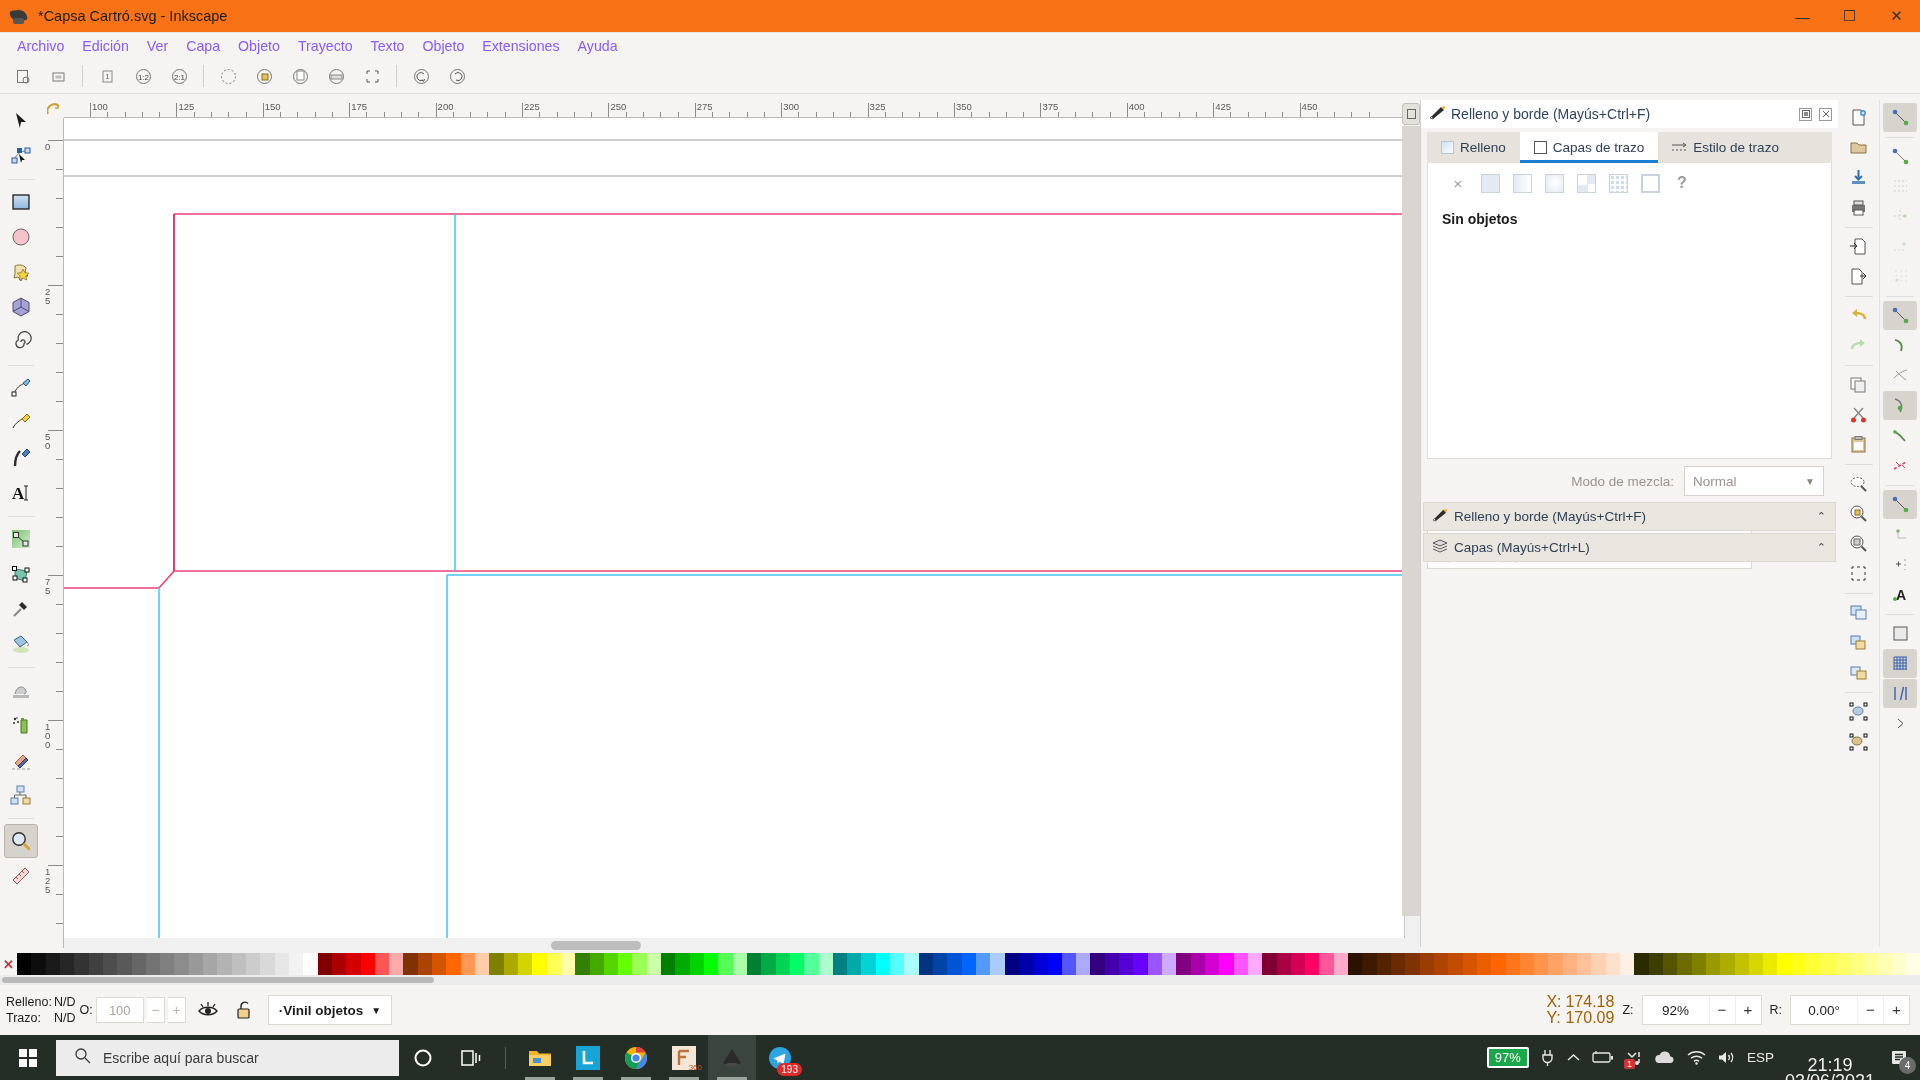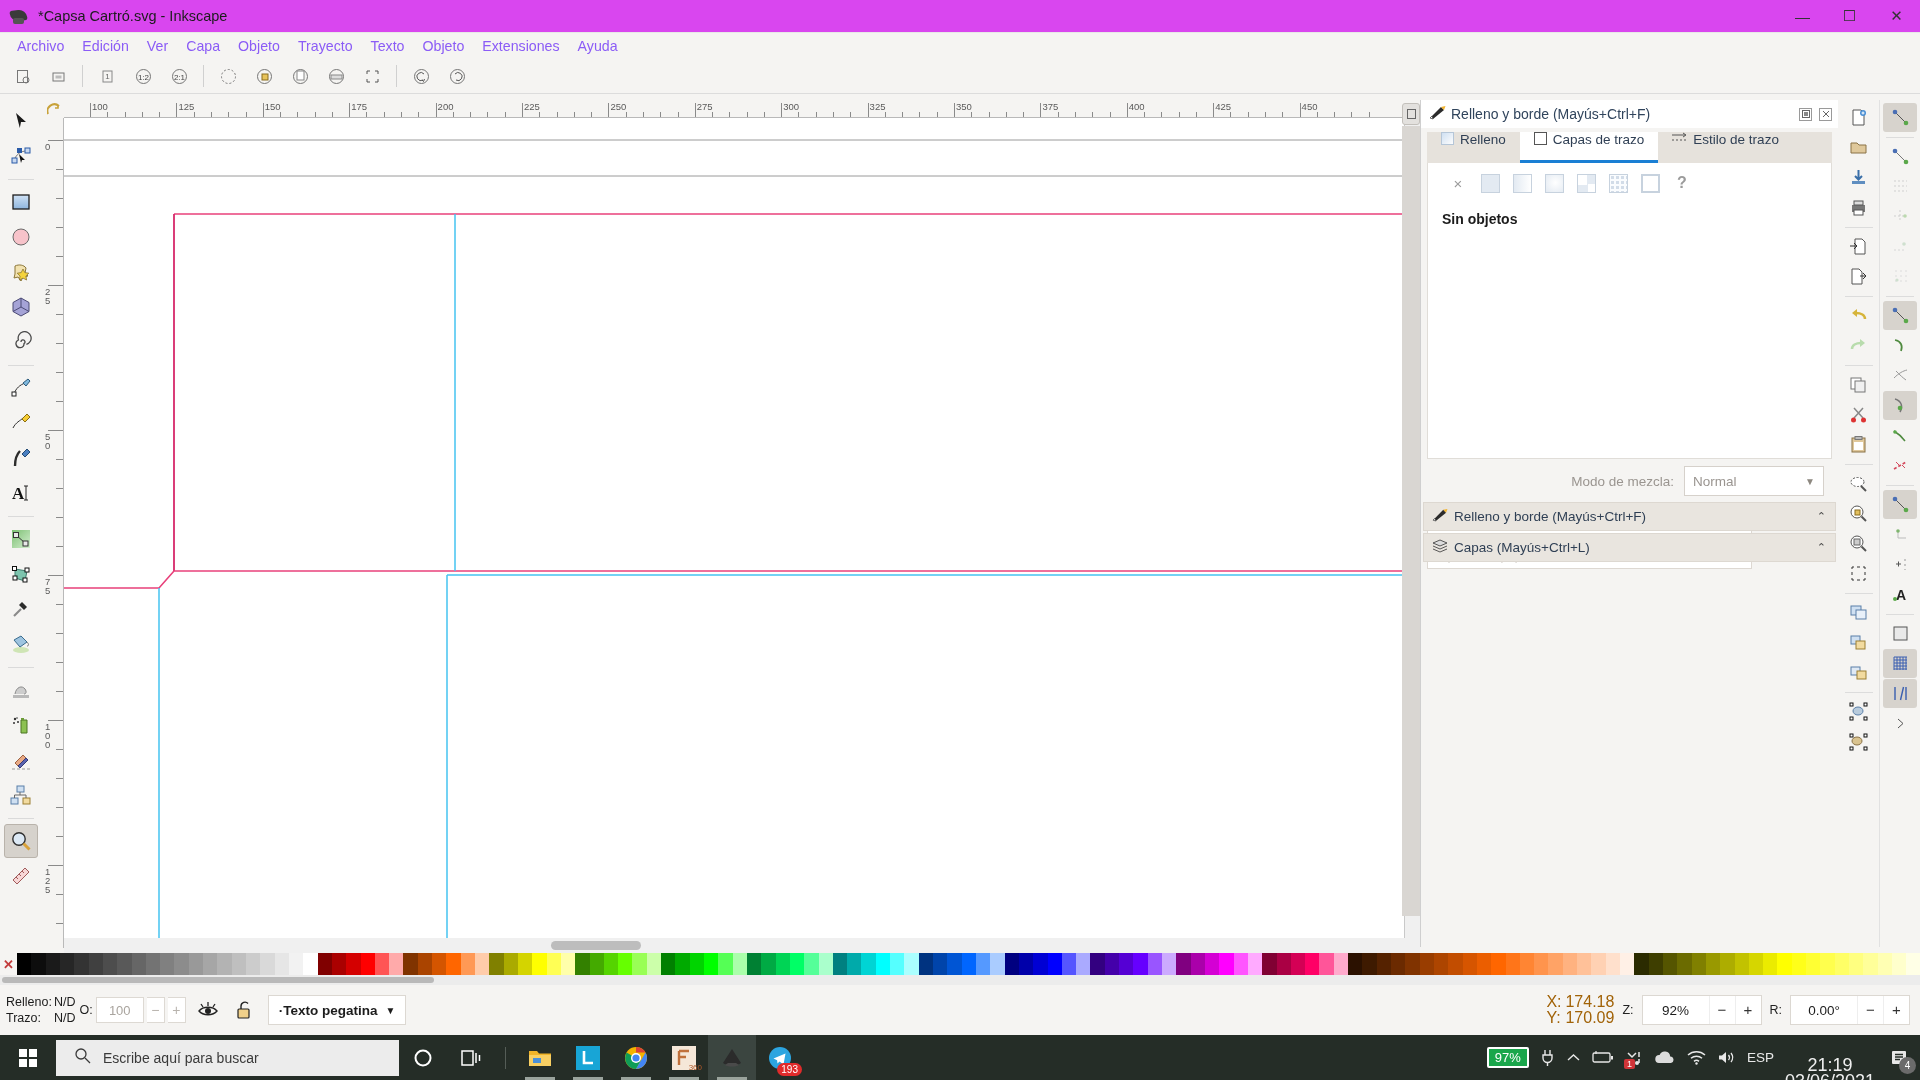--- a/index.html
+++ b/index.html
@@ -7,21 +7,21 @@
     width: 1920px; height: 1080px;
     font-family: "Liberation Sans", sans-serif;
     overflow: hidden;
     background: #f5f4f2;
   }
   .app { position: relative; width: 1920px; height: 1080px; }
 
   
   .titlebar {
     position: absolute; top: 0; left: 0; width: 1920px; height: 33px;
-    background: #d946ef; display: flex; align-items: center;
+    background: #f97316; display: flex; align-items: center;
     border-bottom: 1px solid #e8e8e8;
   }
   .tb-icon { width: 20px; height: 20px; margin-left: 9px; position: relative; }
   .tb-icon .blob {
     position:absolute; left:1px; top:4px; width:17px; height:11px;
     background:#3a3a3a; border-radius:3px 9px 3px 9px; transform: rotate(-7deg);
   }
   .tb-icon .blob2 {
     position:absolute; left:4px; top:12px; width:11px; height:6px;
     background:#555; border-radius:2px;
@@ -141,21 +141,21 @@
   .dh-sq {
     width: 13px; height: 13px; border: 1px solid #9a9a9a; display:flex;
     align-items:center; justify-content:center; font-size:7px; color:#666;
   }
 
   .tabs {
     display: flex; background: #e6e2dc; height: 31px; align-items: stretch;
     margin: 4px 6px 0 6px;
   }
   .tab {
-    display: flex; align-items: flex-start; gap: 6px; padding: 0 14px;
+    display: flex; align-items: center; gap: 6px; padding: 0 14px;
     font-size: 13.5px; color: #2f3f54; position: relative; cursor: default;
   }
   .tab.active { background: #ffffff; }
   .tab.active::after {
     content: ""; position: absolute; left: 0; right: 0; bottom: 0; height: 3px;
     background: #1a7fd4;
   }
   .tabicon-fill {
     width: 13px; height: 13px;
     background: linear-gradient(135deg,#cfe0f2,#fdfdfd);
@@ -1318,21 +1318,21 @@
           <path d="M4 3l2 3M11 1v4M18 3l-2 3" stroke="#222" stroke-width="1.3"></path>
         </svg>
     </div>
     <div class="sb-icon">
       <svg width="20" height="20" viewBox="0 0 20 20">
           <rect x="4" y="9" width="11" height="9" rx="1" fill="#f0d08a" stroke="#222" stroke-width="1.2"></rect>
           <path d="M7 9V6a4 4 0 017-2.5" fill="none" stroke="#222" stroke-width="1.4"></path>
         </svg>
     </div>
     <div class="layer-select">
-      <span>·Texto pegatina</span>
+      <span>·Vinil objetos</span>
       <span style="font-size:10px;">▼</span>
     </div>
     <div class="sb-right">
       <div class="xy">
         <div><span class="k">X:</span><span class="v">174.18</span></div>
         <div><span class="k">Y:</span><span class="v">170.09</span></div>
       </div>
       <span class="zr-label">Z:</span>
       <span class="zr-box">
         <span class="zr-val">92%</span>

